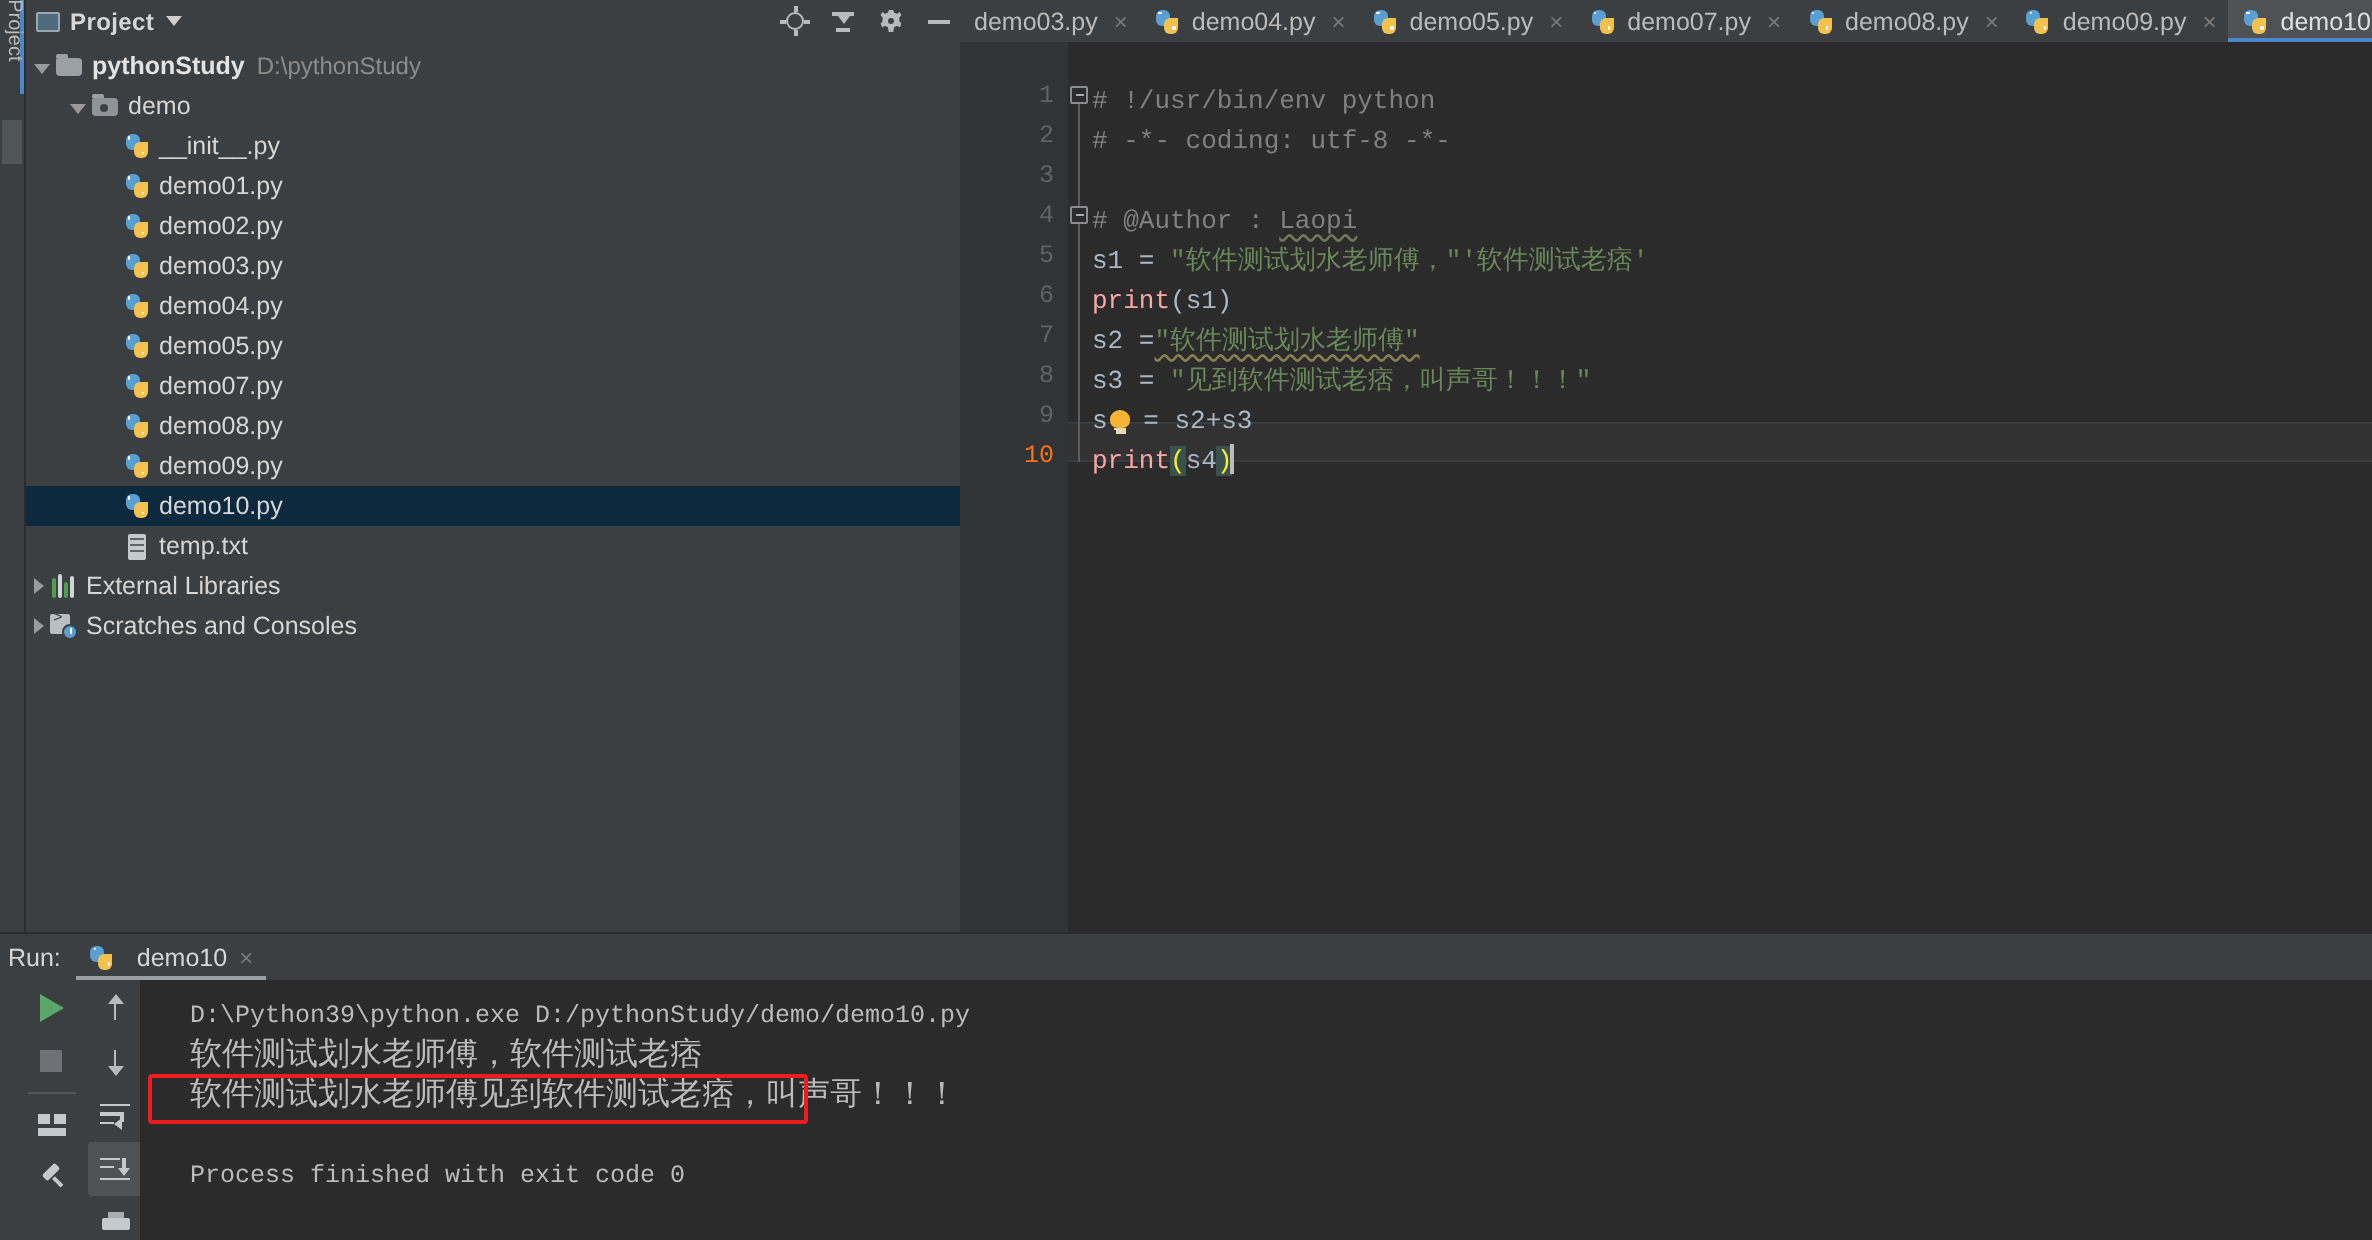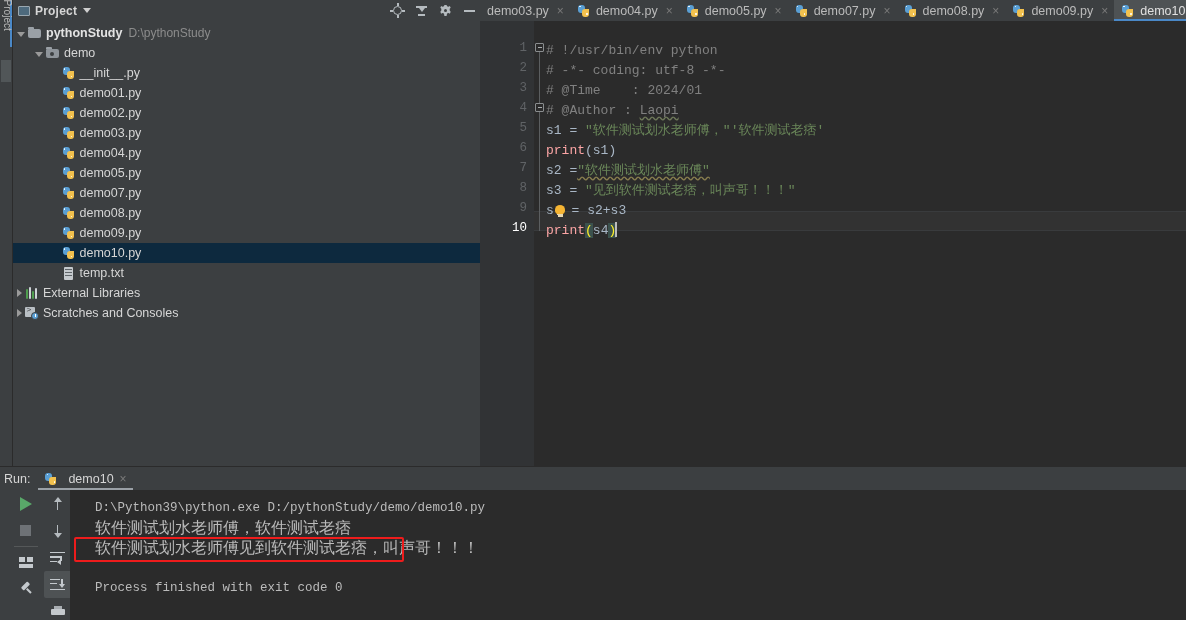--- a/index.html
+++ b/index.html
@@ -599,32 +599,31 @@
       <div class="gutter">
         <div class="gnum" style="top:20px">1</div>
         <div class="gnum" style="top:40px">2</div>
         <div class="gnum" style="top:60px">3</div>
         <div class="gnum" style="top:80px">4</div>
         <div class="gnum" style="top:100px">5</div>
         <div class="gnum" style="top:120px">6</div>
         <div class="gnum" style="top:140px">7</div>
         <div class="gnum" style="top:160px">8</div>
         <div class="gnum" style="top:180px">9</div>
-        <div class="gnum" style="top:200px;color:#ffffff">10</div>
+        <div class="gnum" style="top:200px;color:#f97316">10</div>
       </div>
       <div class="fold">
         <div class="foldline" style="top:30px;height:180px"></div>
         <div class="foldbox" style="top:22px"></div>
         <div class="foldbox" style="top:82px"></div>
       </div>
 
       <div class="codelines">
         <div class="cline" style="top:20px"><span class="cmt"># !/usr/bin/env python</span></div>
         <div class="cline" style="top:40px"><span class="cmt"># -*- coding: utf-8 -*-</span></div>
-        <div class="cline" style="top:60px"><span class="cmt"># @Time    : 2024/01</span></div>
         <div class="cline" style="top:80px"><span class="cmt"># @Author : </span><span class="cmt spell">Laopi</span></div>
         <div class="cline" style="top:100px"><span class="var">s1 = </span><span class="str">"软件测试划水老师傅，"</span><span class="str">'软件测试老痞'</span></div>
         <div class="cline" style="top:120px"><span class="builtin">print</span><span class="var">(s1)</span></div>
         <div class="cline" style="top:140px"><span class="var">s2 =</span><span class="str spell-b">"软件测试划水老师傅"</span></div>
         <div class="cline" style="top:160px"><span class="var">s3 = </span><span class="str">"见到软件测试老痞，叫声哥！！！"</span></div>
         <div class="cline" style="top:180px"><span class="var">s</span><span style="display:inline-block;width:10px"></span><span class="var"> = s2+s3</span></div>
         <div class="cline" style="top:200px"><span class="builtin">print</span><span class="bracket-hl">(</span><span class="var">s4</span><span class="bracket-hl">)</span><span class="caret"></span></div>
         <div class="bulb" style="left:8px;top:184px">
           <span class="bb"></span><span class="base"></span><span class="base2"></span>
         </div>

